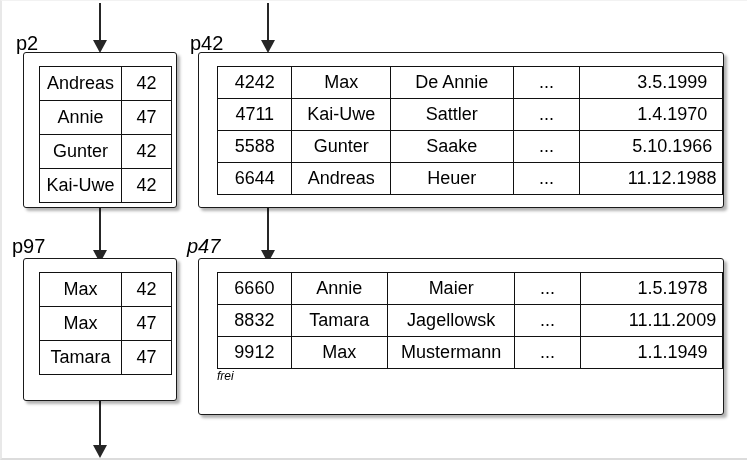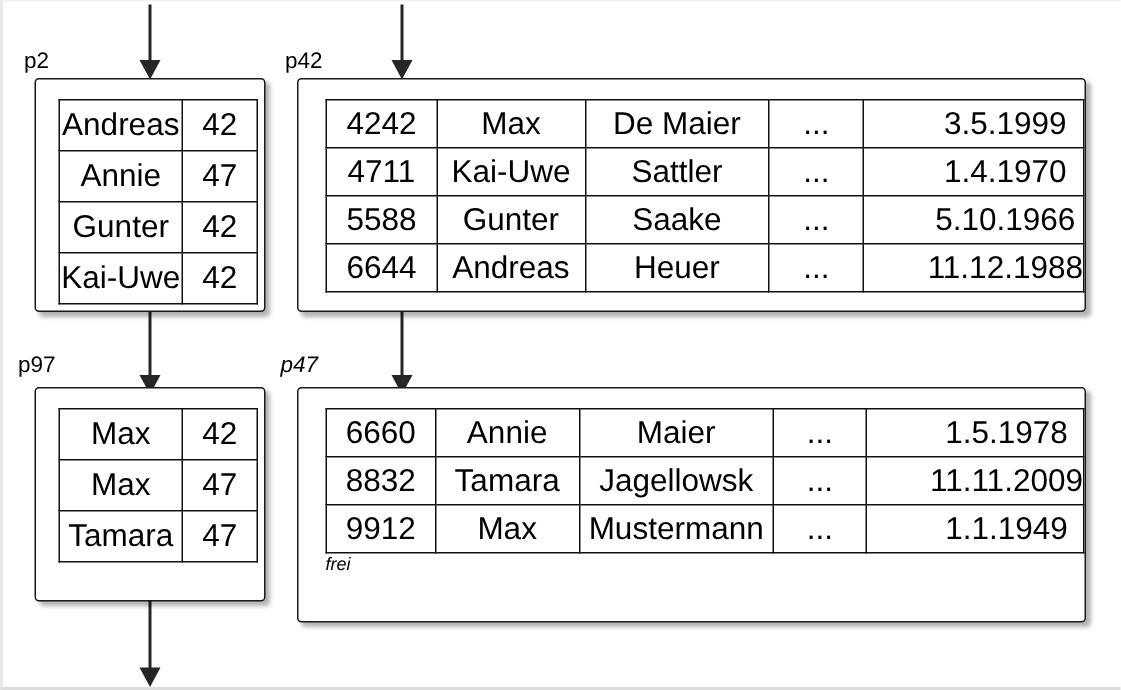--- a/index.html
+++ b/index.html
@@ -31,39 +31,39 @@
     background: #ffffff;
     border: 1.6px solid #1a1a1a;
     border-radius: 3px;
     box-shadow: 3px 3px 3px rgba(0,0,0,0.30);
     box-sizing: border-box;
   }
 
   
   .page-label {
     position: absolute;
-    font-size: 15px;
+    font-size: 20px;
     color: #000000;
     letter-spacing: 0px;
     white-space: nowrap;
   }
 
   
   table.page-table {
     position: absolute;
     border-collapse: collapse;
     table-layout: fixed;
     background: #ffffff;
   }
   table.page-table td {
     border: 1.1px solid #111111;
     text-align: center;
     vertical-align: middle;
     color: #000000;
-    font-size: 21px;
+    font-size: 18px;
     padding: 0;
     white-space: nowrap;
     overflow: hidden;
   }
 
   
   .dir-table td { height: 33px; }
   .dir-table td.col-key { width: 81px; }
   .dir-table td.col-val { width: 49px; }
 
@@ -165,21 +165,21 @@
   </div>
 
   <div class="page-label" style="left:188px; top:31px;">p42</div>
 
   <div class="page-box" style="left:196px; top:51px; width:526px; height:156px;">
     <table class="page-table data-table" style="left:18px; top:13px;">
       <tbody>
         <tr>
           <td class="c0">4242</td>
           <td class="c1">Max</td>
-          <td class="c2">De Maier</td>
+          <td class="c2">De Annie</td>
           <td class="c3">...</td>
           <td class="c4">3.5.1999</td>
         </tr>
         <tr>
           <td class="c0">4711</td>
           <td class="c1">Kai-Uwe</td>
           <td class="c2">Sattler</td>
           <td class="c3">...</td>
           <td class="c4">1.4.1970</td>
         </tr>

